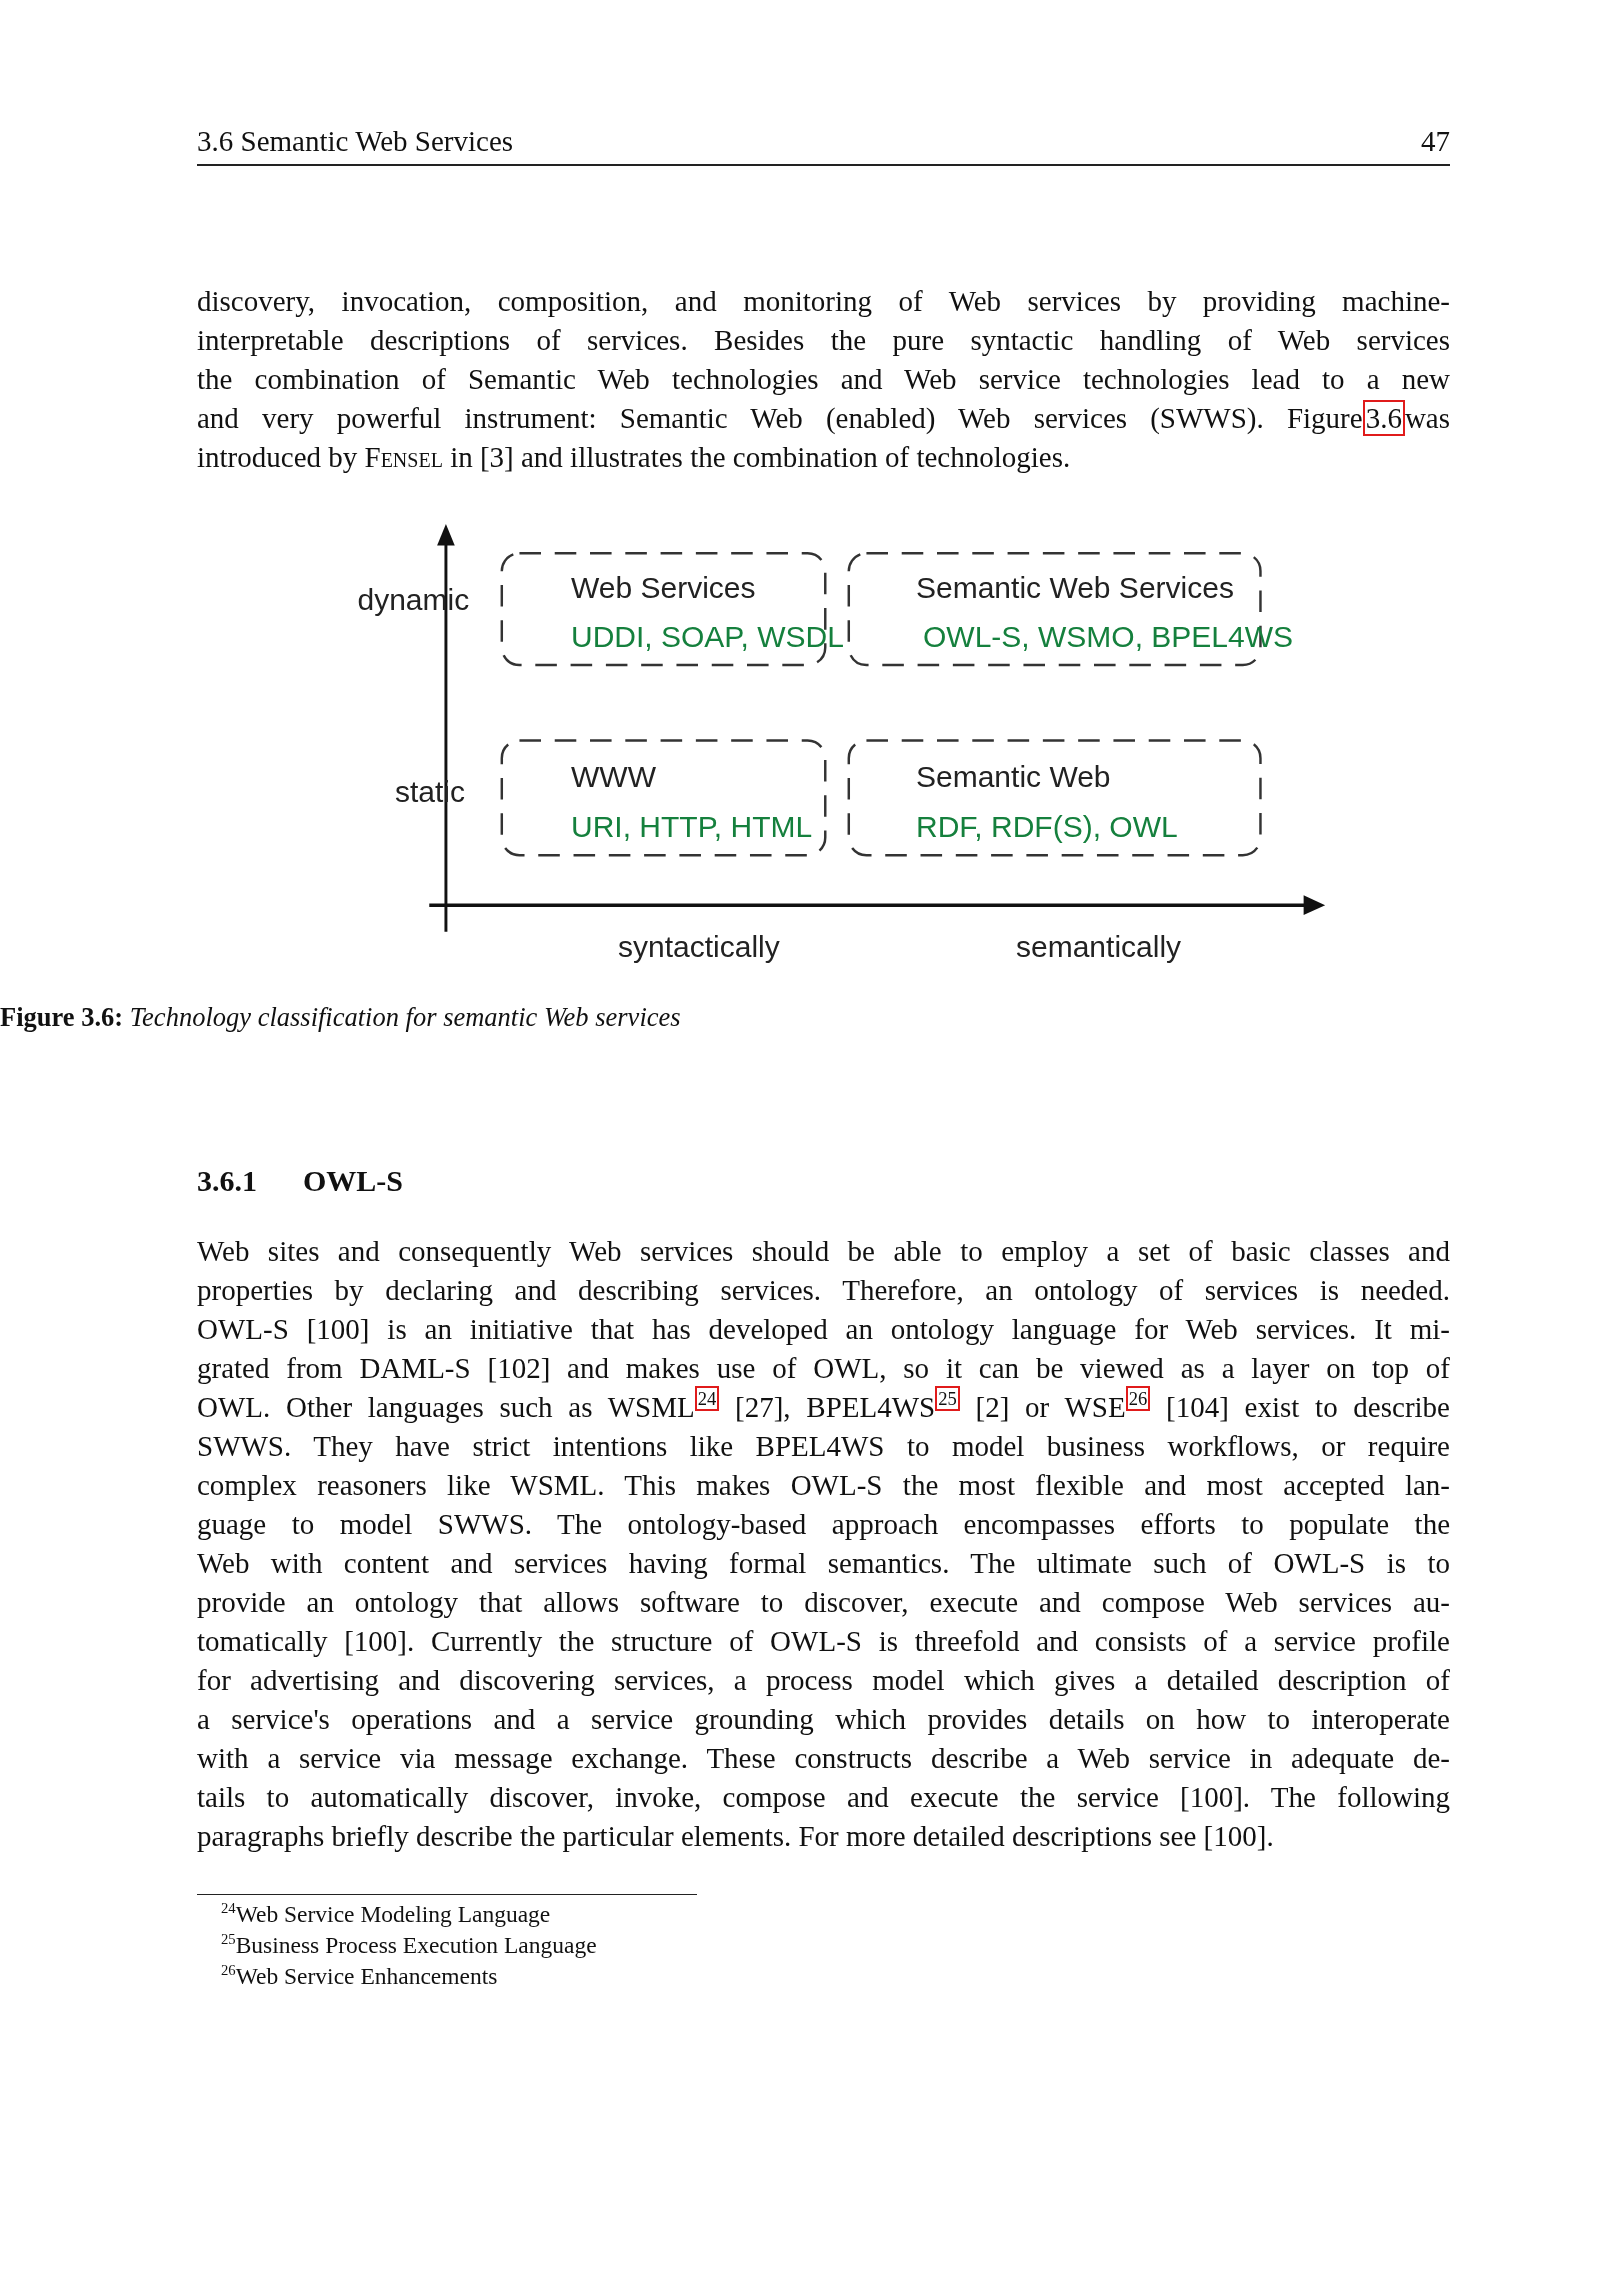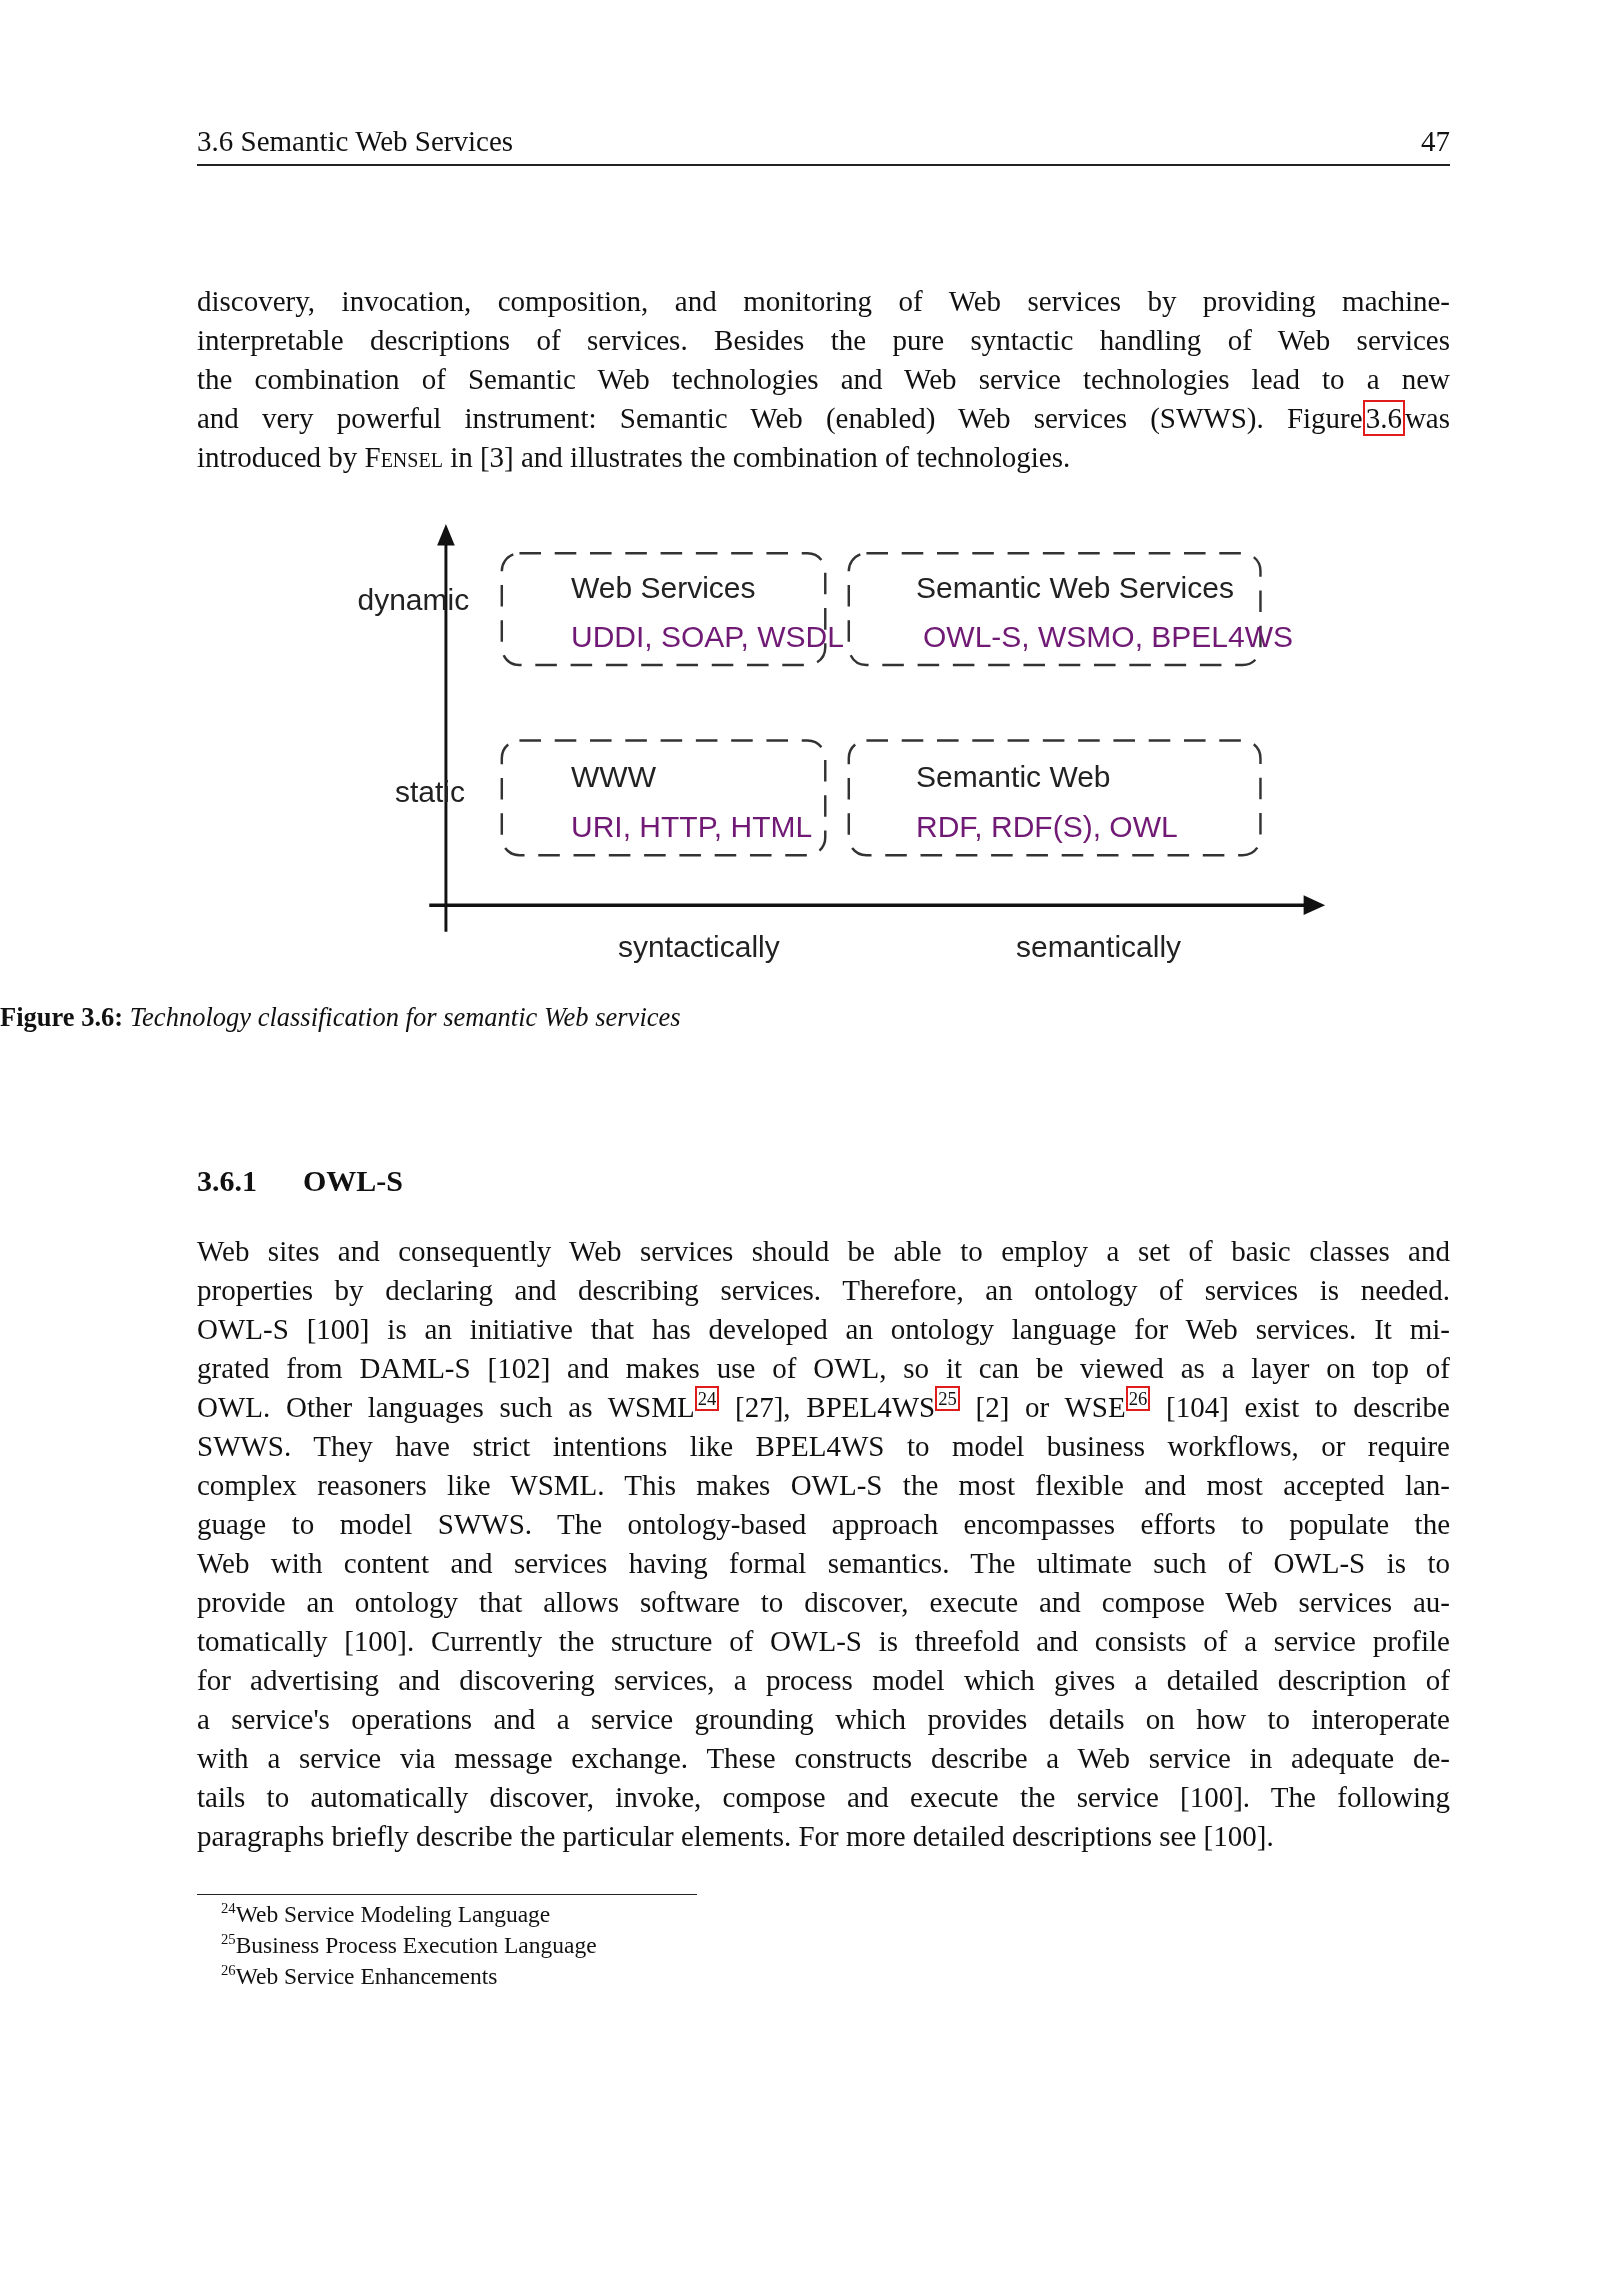--- a/index.html
+++ b/index.html
@@ -20,21 +20,21 @@
     }
     .para .line { display: block; text-align: justify; text-align-last: justify; white-space: nowrap; }
     .para .line.last { text-align-last: left; }
     .smallcaps { font-variant: small-caps; }
     .ref-box { border: 2px solid #e01b1b; padding: 0 1px; }
     sup.fn { font-size: 18.6px; vertical-align: 11.8px; line-height: 0; border: 2px solid #e01b1b; padding: 0 1px; }
 
     .figure { position: absolute; left: 294px; top: 510px; width: 1039px; height: 461px; }
     .figure svg { position: absolute; left: 0; top: 0; }
     .fig-label { position: absolute; font-family: Liberation Sans, sans-serif; font-size: 30px; color: #222; white-space: nowrap; margin-left: 40px; }
-    .fig-sub { color: #701a75; }
+    .fig-sub { color: #15803d; }
 
     .caption {
       position: absolute; left: 0; top: 1002px; width: 1621px; 
       font-family: "Liberation Serif", serif; font-size: 26.5px;
     }
     .caption b { font-weight: bold; }
     .caption i { font-style: italic; }
 
     .section-heading {
       position: absolute; left: 197px; top: 1164px;

